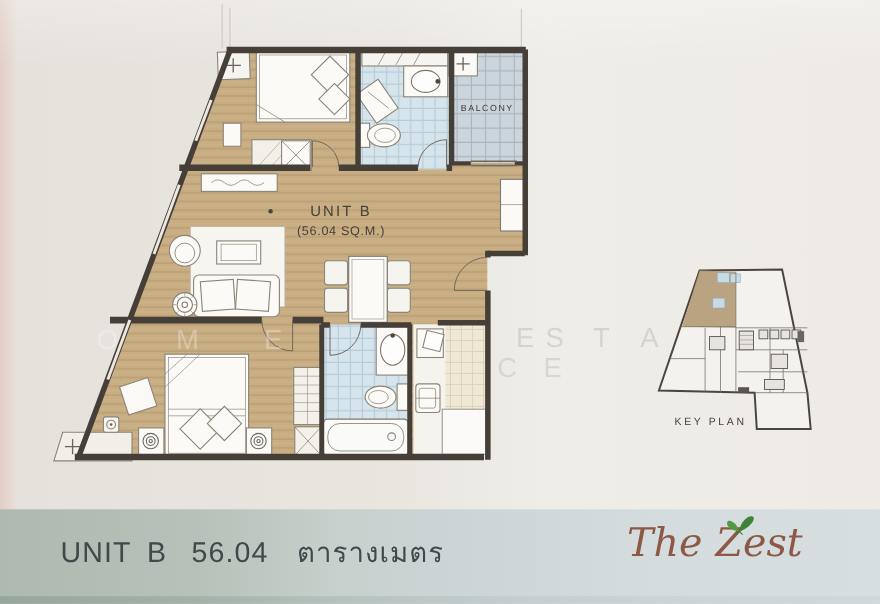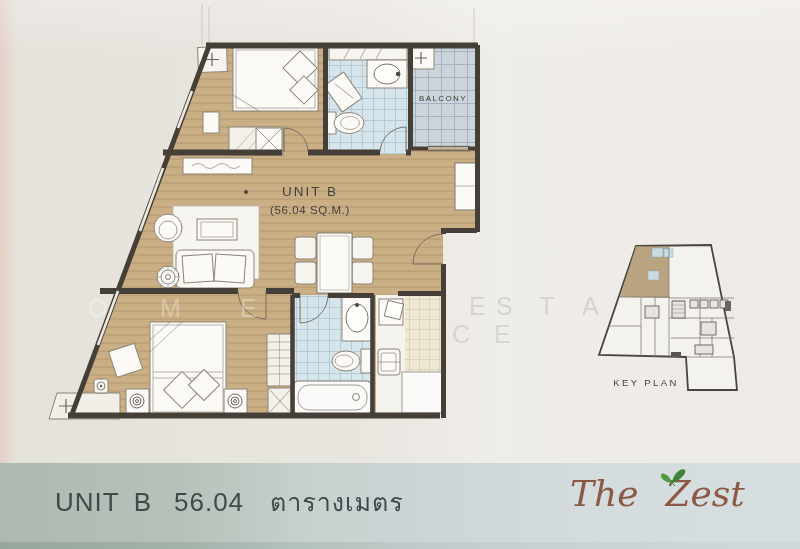--- a/index.html
+++ b/index.html
@@ -20,21 +20,21 @@
   .footer-band:after{content:"";position:absolute;left:0;bottom:0;width:100%;height:7px;
     background:linear-gradient(90deg,rgba(108,130,120,.35),rgba(150,165,165,.18) 60%,rgba(160,175,175,.12));}
   .footer-text{position:absolute;left:55px;top:482px;color:#42484b;font-size:26px;letter-spacing:1px;white-space:nowrap;}
   .footer-text .sp1{margin-left:14px;}
   .footer-text .sp2{margin-left:22px;}
   .footer-text .sp3{margin-left:26px;font-family:"DejaVu Sans",sans-serif;font-size:25px;}
   
   .logo{position:absolute;left:570px;top:474px;width:210px;height:70px;}
   .brand{position:relative;font-family:"DejaVu Serif",serif;font-style:italic;font-size:36px;
     color:#8d5846;line-height:40px;white-space:nowrap;}
-  .brand .zest{margin-left:27px;}
+  .brand .zest{margin-left:12px;}
   .butterfly{position:absolute;left:90px;top:-7px;}
   .tagline{margin-top:-3px;padding-left:26px;font-size:12.5px;letter-spacing:3.4px;color:#50646a;white-space:nowrap;}
   svg text{font-family:"Liberation Sans",sans-serif;}
 </style>
 </head>
 <body>
 
 <div id="stage">
   <div class="edge-pink"></div>
   <div class="top-sheen"></div>

